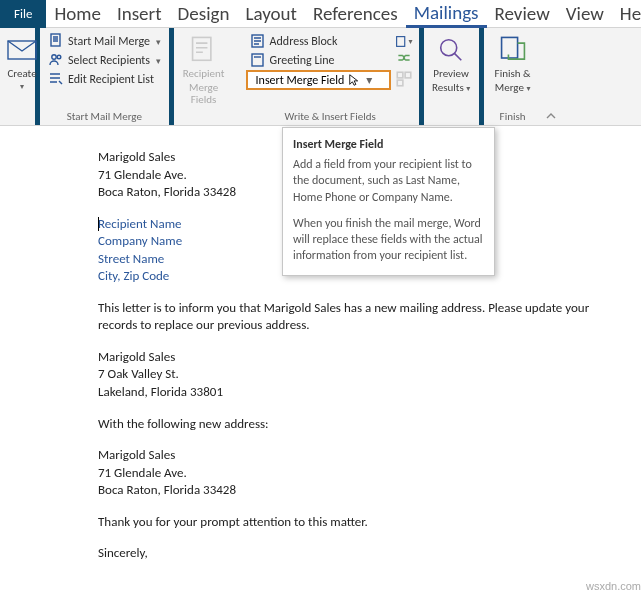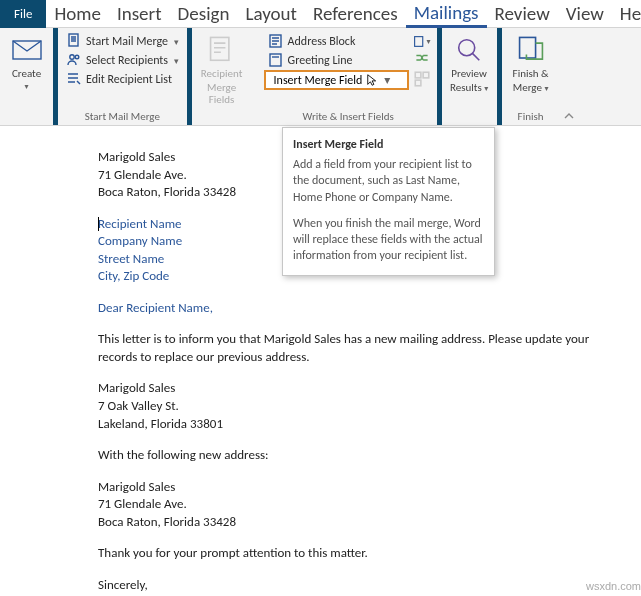--- a/index.html
+++ b/index.html
@@ -70,21 +70,21 @@
       <div class="tb-icon">
           <svg viewBox="0 0 16 16">
             <path d="M3 8v5h10V8M8 2v8M5 5l3-3 3 3"></path>
           </svg>
         </div>
     </div>
   </div>
 
   <div class="ribbon">
 
-    <div class="group" style="width:58px">
+    <div class="group" style="width:40px">
       <div class="group-body">
         <div class="big-btn">
           <div class="ic" style="color:#2b579a">
             <svg viewBox="0 0 32 24">
                 <rect x="2" y="3" width="28" height="18"></rect>
                 <path d="M2 3l14 10L30 3"></path>
               </svg>
           </div>
           <span>Create</span>
           <span style="font-size:8px;color:#666">▾</span>
@@ -251,23 +251,20 @@
       <p>Marigold Sales</p>
       <p>71 Glendale Ave.</p>
       <p>Boca Raton, Florida 33428</p>
     </div>
     <div class="block">
       <p class="merge-field"><span class="text-cursor"></span><span>Recipient Name</span></p>
       <p class="merge-field">Company Name</p>
       <p class="merge-field">Street Name</p>
       <p class="merge-field">City, Zip Code</p>
     </div>
-    <div class="block">
-      <p class="salut">Dear Recipient Name,</p>
-    </div>
     <div class="block" style="max-width:510px">
       <p>This letter is to inform you that Marigold Sales has a new mailing address. Please update your records to replace our previous address.</p>
     </div>
     <div class="block">
       <p>Marigold Sales</p>
       <p>7 Oak Valley St.</p>
       <p>Lakeland, Florida 33801</p>
     </div>
     <div class="block">
       <p>With the following new address:</p>

